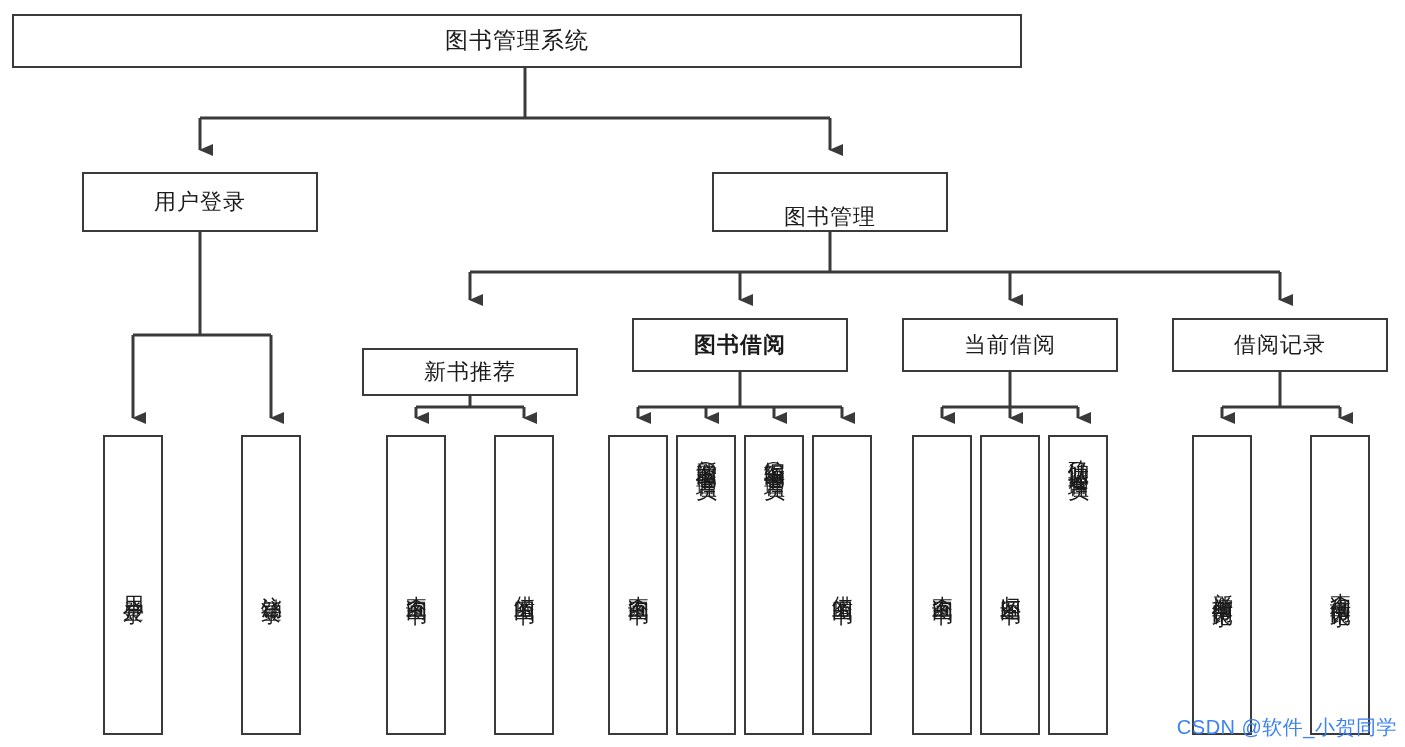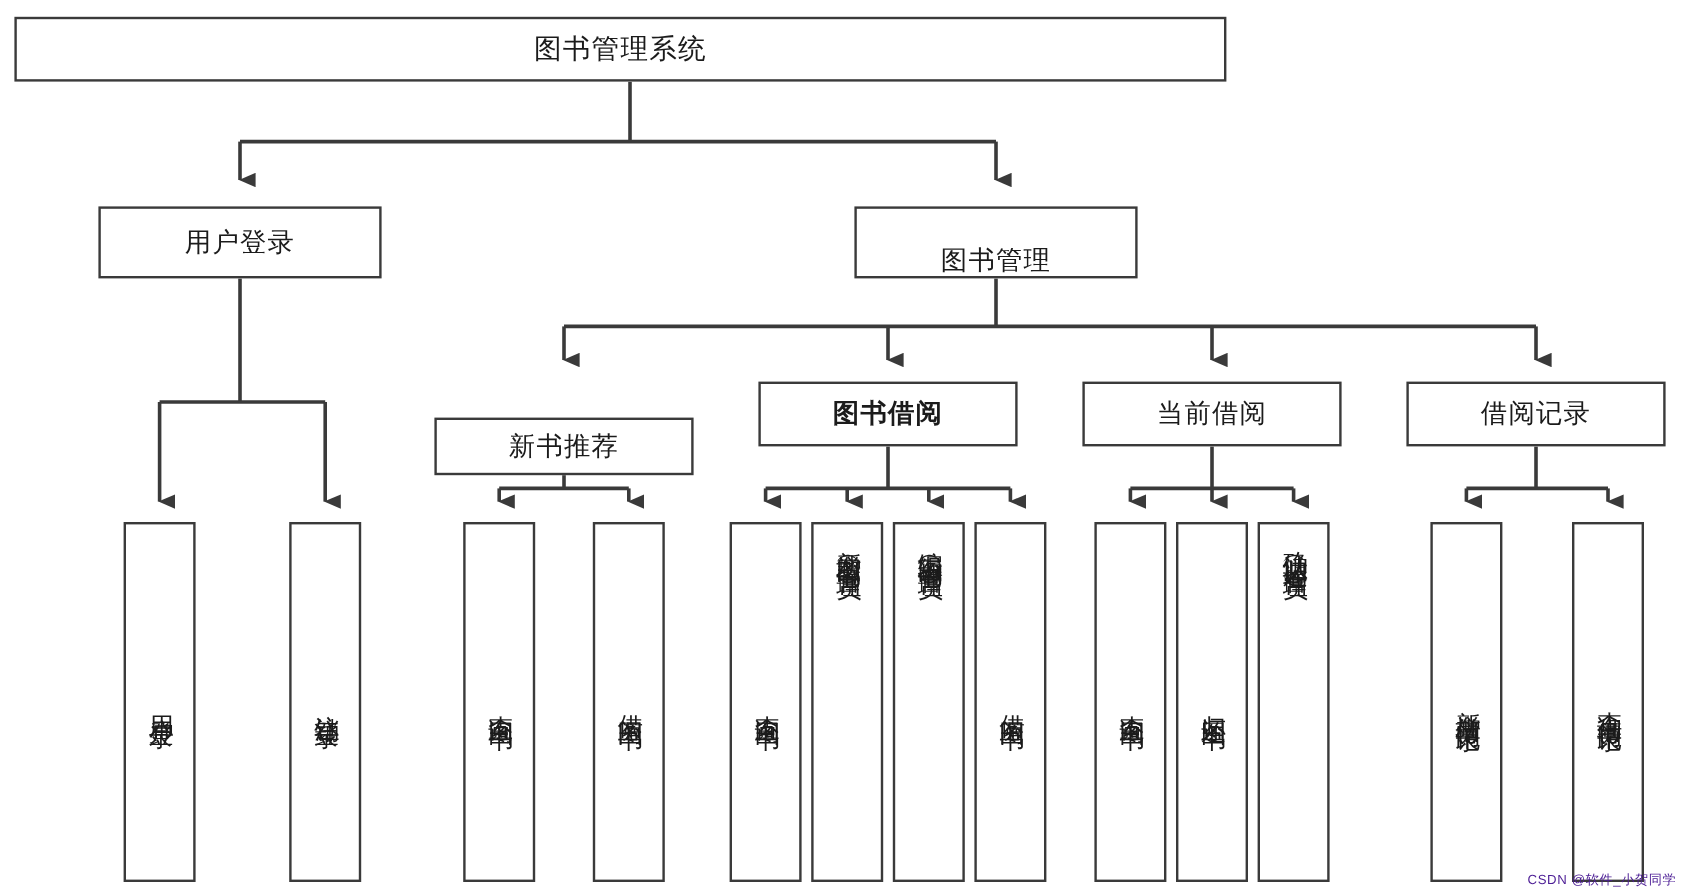--- a/index.html
+++ b/index.html
@@ -61,22 +61,22 @@
   }
   
   .node.v.center{
     justify-content:center;
   }
   
   #watermark{
     position:absolute;
     right:8px;
     bottom:6px;
-    font-size:11px;
-    color:#4c1d95;
+    font-size:20px;
+    color:#3b82f6;
     letter-spacing:.5px;
     z-index:5;
     white-space:nowrap;
   }
 </style>
 </head>
 <body>
 
 <div id="canvas">
 

